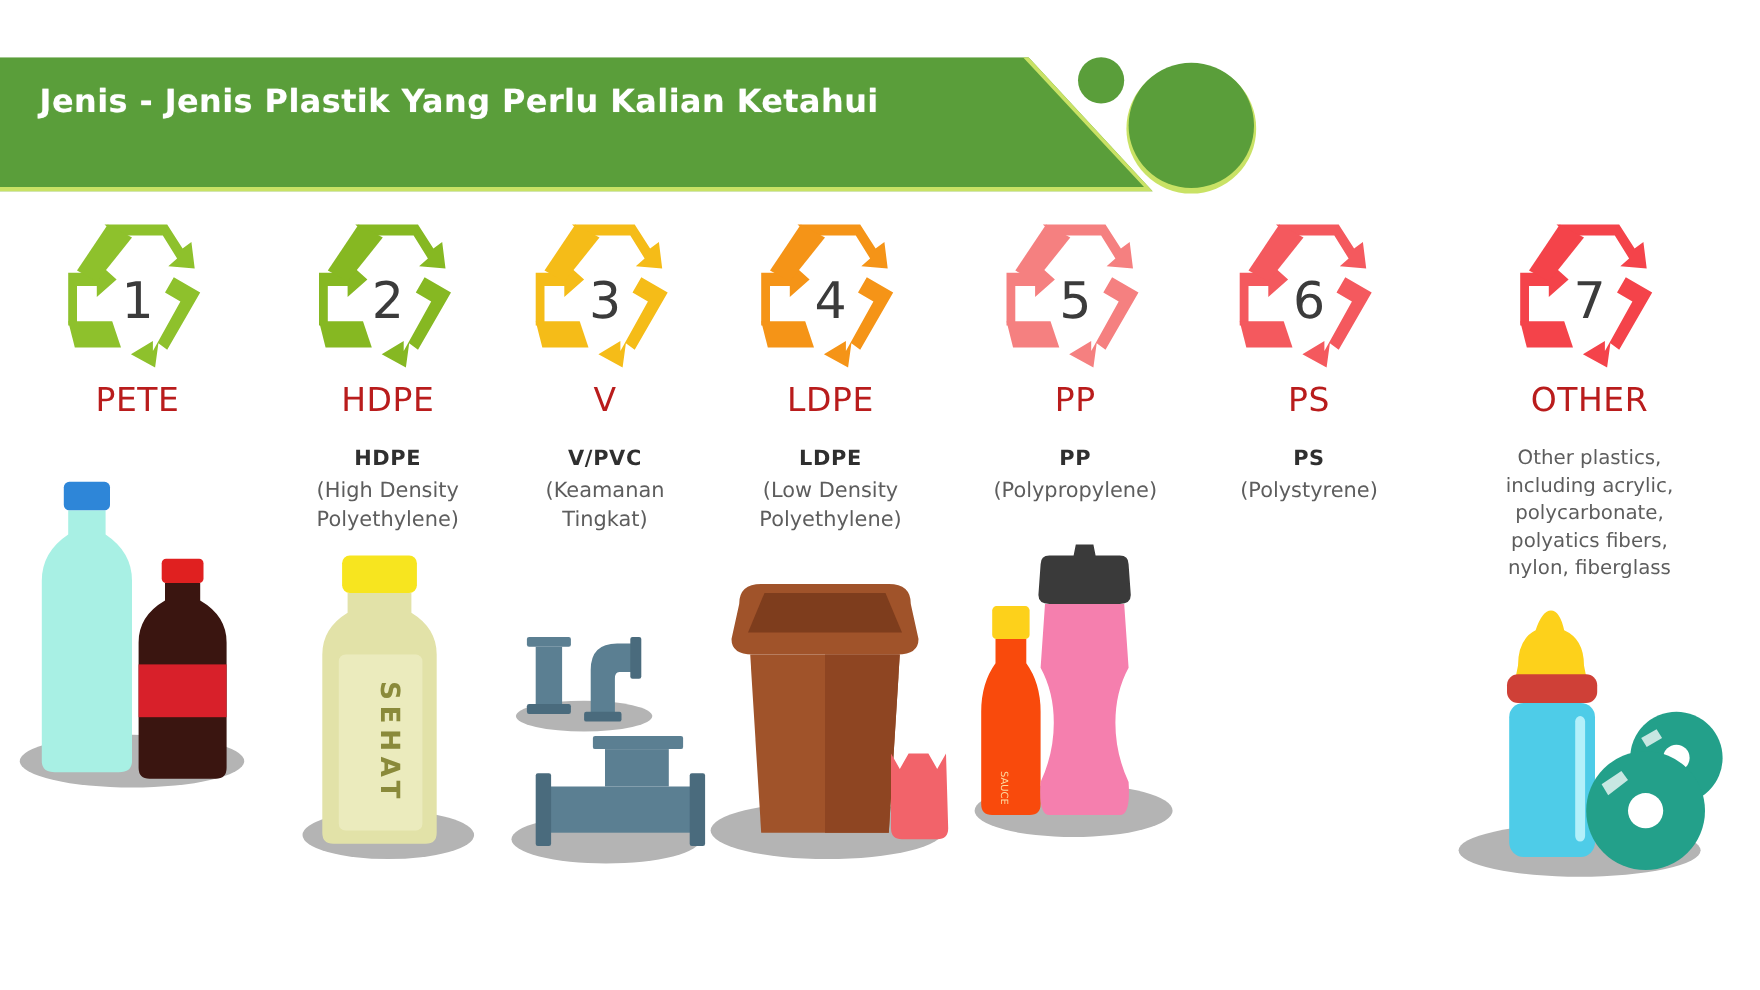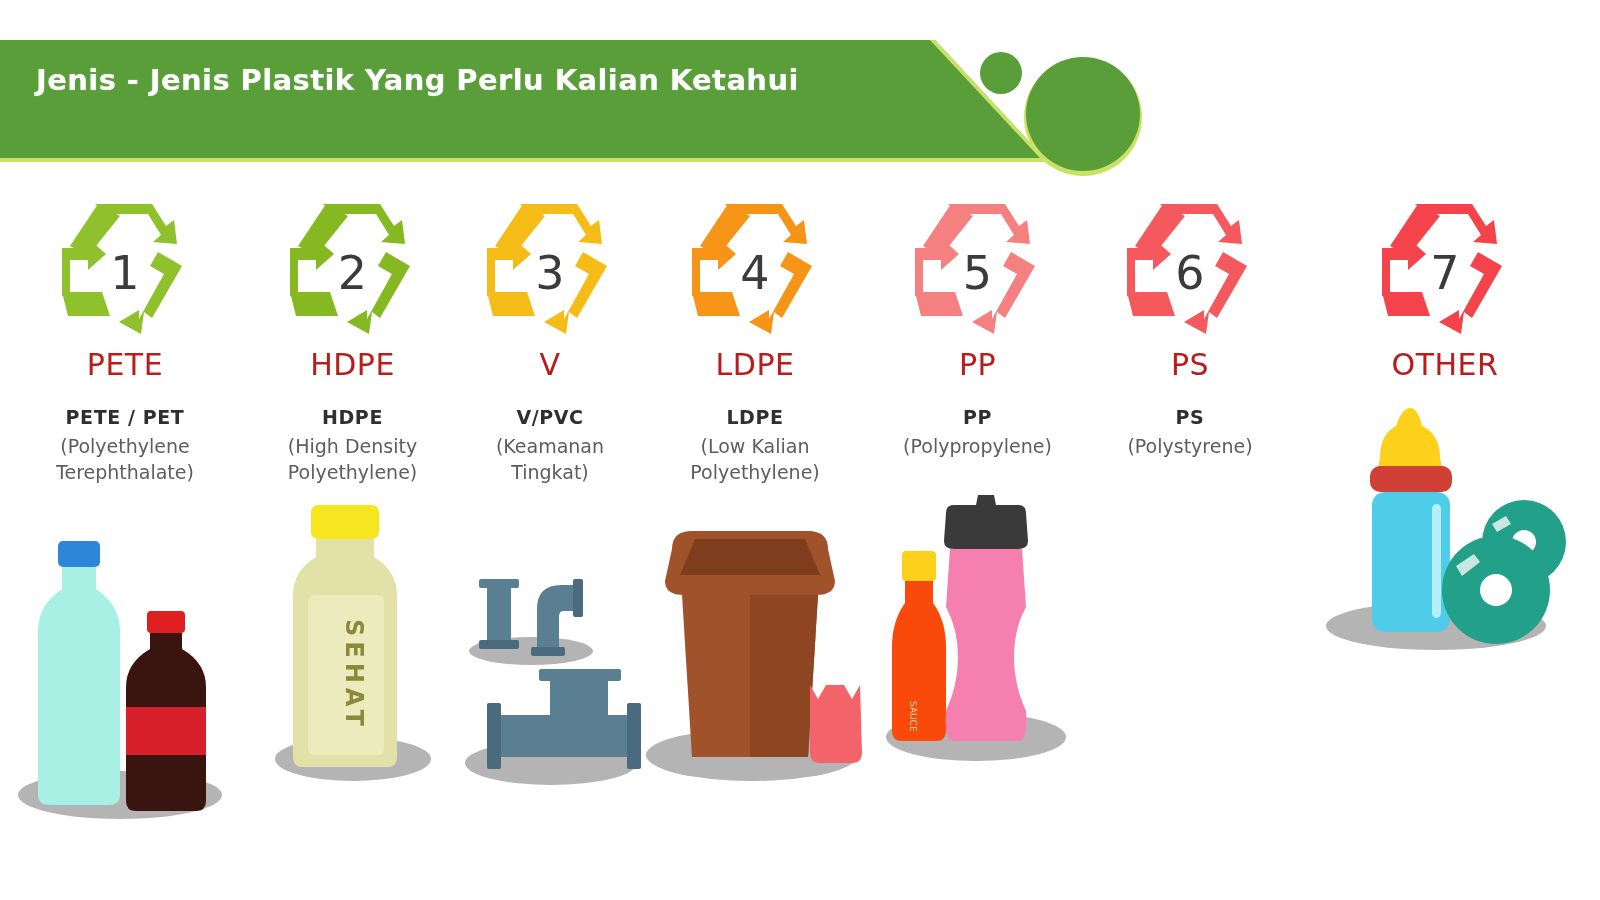--- a/index.html
+++ b/index.html
@@ -6,21 +6,21 @@
   html,body{ width:1600px; height:900px; }
   body{
     background:#ffffff;
     font-family:"DejaVu Sans", sans-serif;
     position:relative;
     overflow:hidden;
   }
 
   
   #header-banner{
-    position:absolute; left:0; top:40px; width:1160px; height:128px;
+    position:absolute; left:0; top:52px; width:1160px; height:128px;
   }
   .banner-shape{
     position:absolute; left:0; top:0; width:1160px; height:122px;
   }
   .banner-title{
     position:absolute; left:36px; top:20px; width:900px;
     color:#ffffff;
     font-family:"DejaVu Sans", sans-serif;
     font-weight:bold;
     font-size:29px;
@@ -116,27 +116,20 @@
           <path d="M55,8 L112,8 L126,30 L134,24 L137,48 L113,46 L121,39 L108,18 L66,18 Z"></path>
           <path d="M22,52 L48,52 L48,42 L66,58 L48,74 L48,64 L30,64 L30,100 L22,100 Z"></path>
           <path d="M118,56 L142,70 L112,122 L104,116 L101,138 L79,126 L99,114 L99,123 L124,78 L110,70 Z"></path>
           <path d="M22,96 L62,96 L70,120 L28,120 Z"></path>
           <path d="M58,8 L80,20 L48,60 L30,50 Z"></path>
         </g>
       </svg>
       <div class="symbol-num">1</div>
     </div>
     <div class="symbol-code">PETE</div>
-    <div class="desc">
-      <div class="desc-abbr">PETE / PET</div>
-      <div class="desc-full">
-        <span class="l">(Polyethylene</span>
-        <span class="l">Terephthalate)</span>
-      </div>
-    </div>
     <div class="illus">
       <svg width="230" height="300" viewBox="0 0 230 300" style="top:48px;">
         <ellipse cx="110" cy="262" rx="102" ry="24" fill="#b4b4b4"></ellipse>
         <rect x="48" y="8" width="42" height="26" rx="5" fill="#2e86d8"></rect>
         <path d="M52,34 L86,34 L86,56 Q110,72 110,98 L110,262 Q110,272 98,272 L40,272 Q28,272 28,262 L28,98 Q28,72 52,56 Z" fill="#a8f0e4"></path>
         <rect x="137" y="78" width="38" height="22" rx="4" fill="#e02020"></rect>
         <path d="M140,100 L172,100 L172,116 Q196,130 196,154 L196,268 Q196,278 186,278 L126,278 Q116,278 116,268 L116,154 Q116,130 140,116 Z" fill="#3a1510"></path>
         <rect x="116" y="174" width="80" height="48" fill="#d8202a"></rect>
       </svg>
     </div>
@@ -224,21 +217,21 @@
           <path d="M22,96 L62,96 L70,120 L28,120 Z"></path>
           <path d="M58,8 L80,20 L48,60 L30,50 Z"></path>
         </g>
       </svg>
       <div class="symbol-num">4</div>
     </div>
     <div class="symbol-code">LDPE</div>
     <div class="desc">
       <div class="desc-abbr">LDPE</div>
       <div class="desc-full">
-        <span class="l">(Low Kalian</span>
+        <span class="l">(Low Density</span>
         <span class="l">Polyethylene)</span>
       </div>
     </div>
     <div class="illus">
       <svg width="230" height="280" viewBox="0 0 230 280" style="top:22px;">
         <ellipse cx="112" cy="248" rx="106" ry="26" fill="#b4b4b4"></ellipse>
         <path d="M32,42 Q32,24 52,24 L168,24 Q188,24 188,42 L195,74 Q195,88 176,88 L44,88 Q25,88 25,74 Z" fill="#a0532a"></path>
         <path d="M55,32 L165,32 L180,68 L40,68 Z" fill="#7e3d1d"></path>
         <path d="M42,88 L178,88 L168,250 L52,250 Z" fill="#a0532a"></path>
         <path d="M110,88 L178,88 L168,250 L110,250 Z" fill="#8e4522"></path>
@@ -308,20 +301,29 @@
           <path d="M55,8 L112,8 L126,30 L134,24 L137,48 L113,46 L121,39 L108,18 L66,18 Z"></path>
           <path d="M22,52 L48,52 L48,42 L66,58 L48,74 L48,64 L30,64 L30,100 L22,100 Z"></path>
           <path d="M118,56 L142,70 L112,122 L104,116 L101,138 L79,126 L99,114 L99,123 L124,78 L110,70 Z"></path>
           <path d="M22,96 L62,96 L70,120 L28,120 Z"></path>
           <path d="M58,8 L80,20 L48,60 L30,50 Z"></path>
         </g>
       </svg>
       <div class="symbol-num">7</div>
     </div>
     <div class="symbol-code">OTHER</div>
+    <div class="desc">
+      <div class="desc-block">
+        <span class="l">Other plastics,</span>
+        <span class="l">including acrylic,</span>
+        <span class="l">polycarbonate,</span>
+        <span class="l">polyatics fibers,</span>
+        <span class="l">nylon, fiberglass</span>
+      </div>
+    </div>
     <div class="illus">
       <svg width="270" height="260" viewBox="0 0 270 260" style="top:18px;">
         <ellipse cx="126" cy="226" rx="110" ry="24" fill="#b4b4b4"></ellipse>
         <path d="M70,58 Q70,34 86,26 Q92,8 100,8 Q108,8 112,26 Q130,34 130,58 L132,68 L68,68 Z" fill="#fdd11b"></path>
         <rect x="60" y="66" width="82" height="26" rx="10" fill="#cf4037"></rect>
         <rect x="62" y="92" width="78" height="140" rx="13" fill="#4ecce8"></rect>
         <rect x="122" y="104" width="9" height="114" rx="5" fill="#b3f0fa"></rect>
         <circle cx="214" cy="142" r="42" fill="#23a08a"></circle>
         <circle cx="214" cy="142" r="12" fill="#ffffff"></circle>
         <circle cx="186" cy="190" r="54" fill="#23a08a"></circle>

